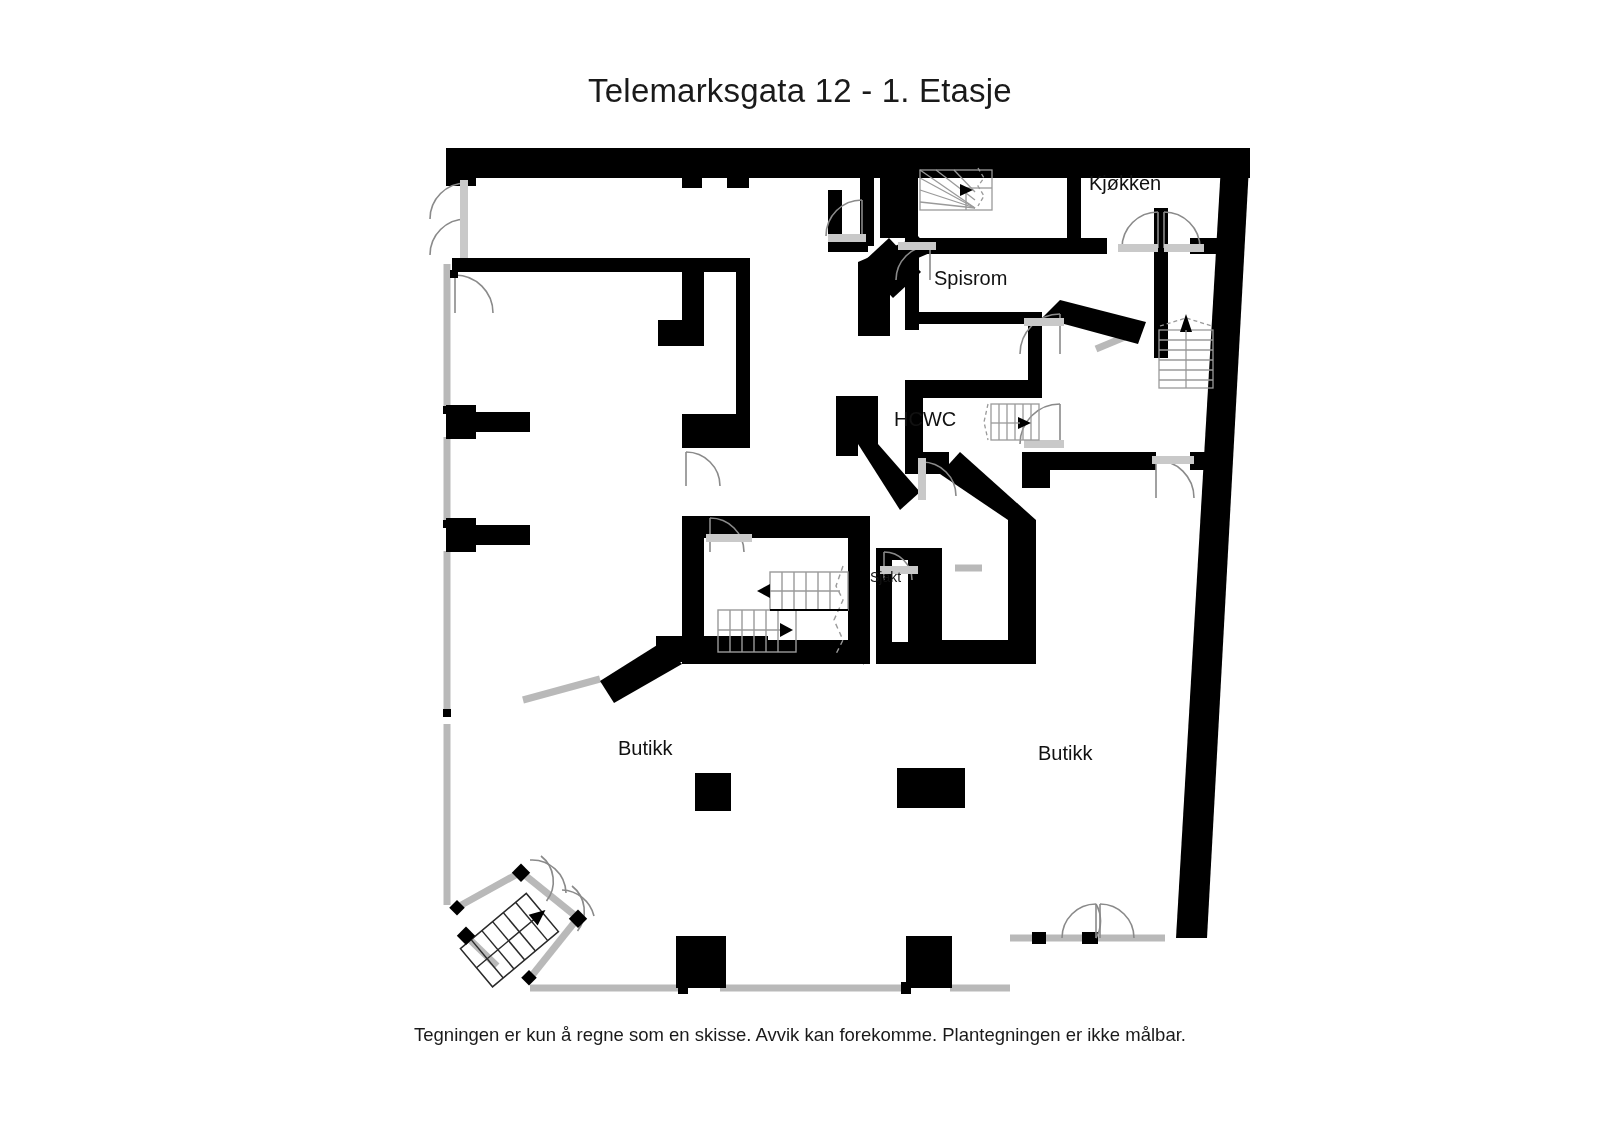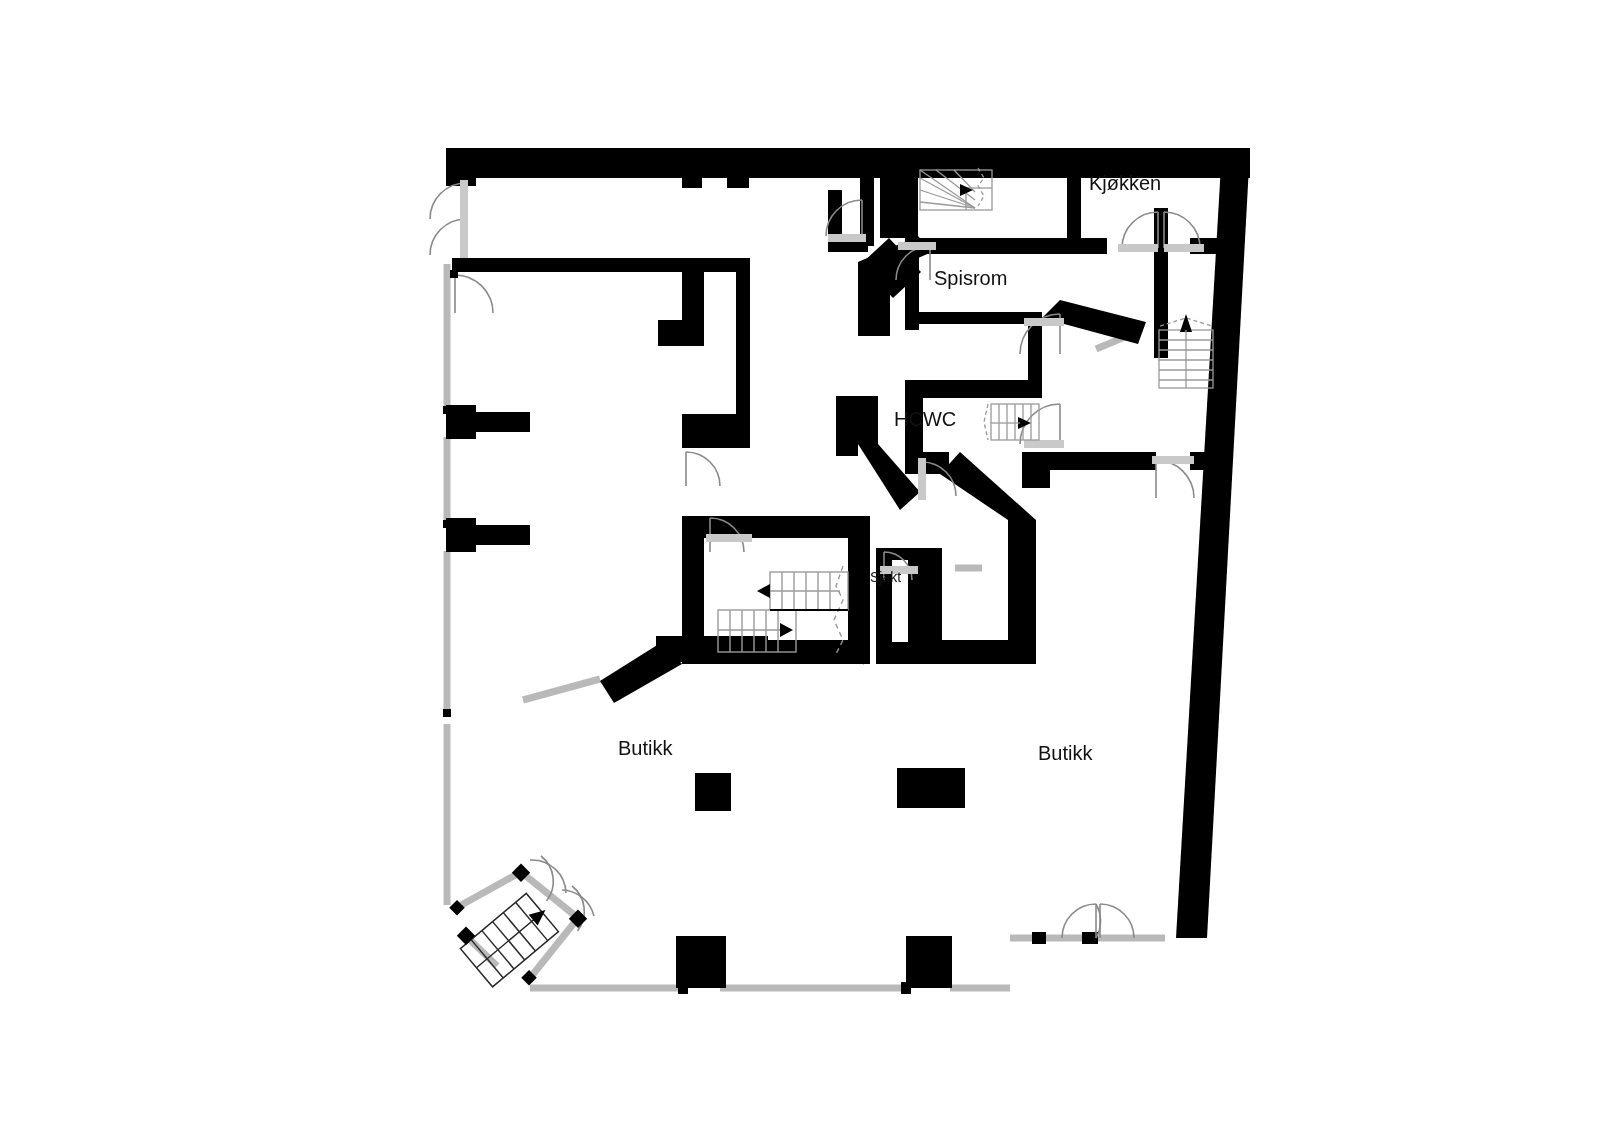--- a/index.html
+++ b/index.html
@@ -59,20 +59,21 @@
     font-family: "Liberation Sans", sans-serif;
     font-size: 14px;
     fill: #111111;
   }
 </style>
 </head>
 <body>
 
 <div id="page">
 
+  <div id="plan-title">Telemarksgata 12 - 1. Etasje</div>
 
   <svg id="floorplan-svg" viewBox="0 0 1600 1132">
 
     <g stroke="#b9b9b9" stroke-width="7" fill="none" stroke-linecap="butt">
 
       <line x1="447" y1="264" x2="447" y2="410"></line>
       <line x1="447" y1="437" x2="447" y2="524"></line>
       <line x1="447" y1="551" x2="447" y2="713"></line>
       <line x1="447" y1="724" x2="447" y2="905"></line>
 
@@ -369,14 +370,15 @@
       <text class="room-label" x="1089" y="190" text-anchor="start">Kjøkken</text>
       <text class="room-label" x="934" y="285" text-anchor="start">Spisrom</text>
       <text class="room-label" x="894" y="426" text-anchor="start">HCWC</text>
       <text class="room-label-small" x="870" y="582" text-anchor="start">Sjakt</text>
       <text class="room-label" x="618" y="755" text-anchor="start">Butikk</text>
       <text class="room-label" x="1038" y="760" text-anchor="start">Butikk</text>
     </g>
 
   </svg>
 
+  <div id="plan-caption">Tegningen er kun å regne som en skisse. Avvik kan forekomme. Plantegningen er ikke målbar.</div>
 
 </div>
 
 </body></html>

